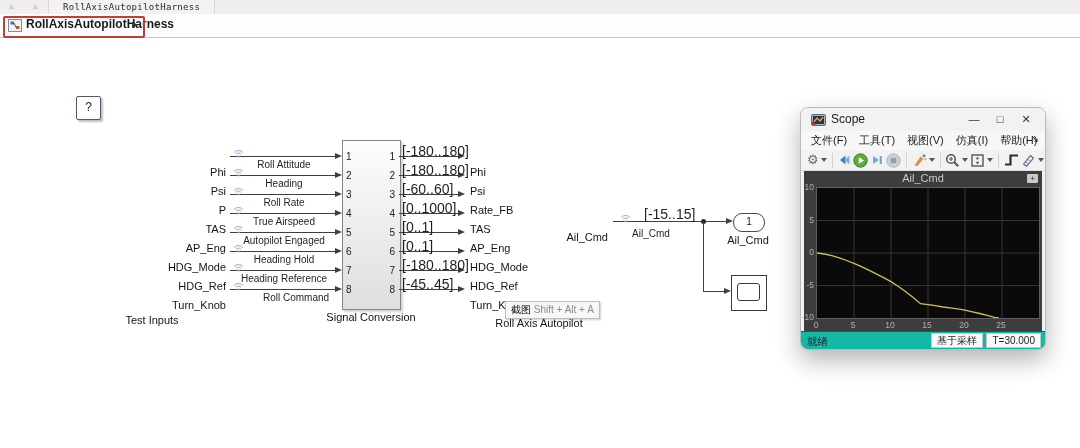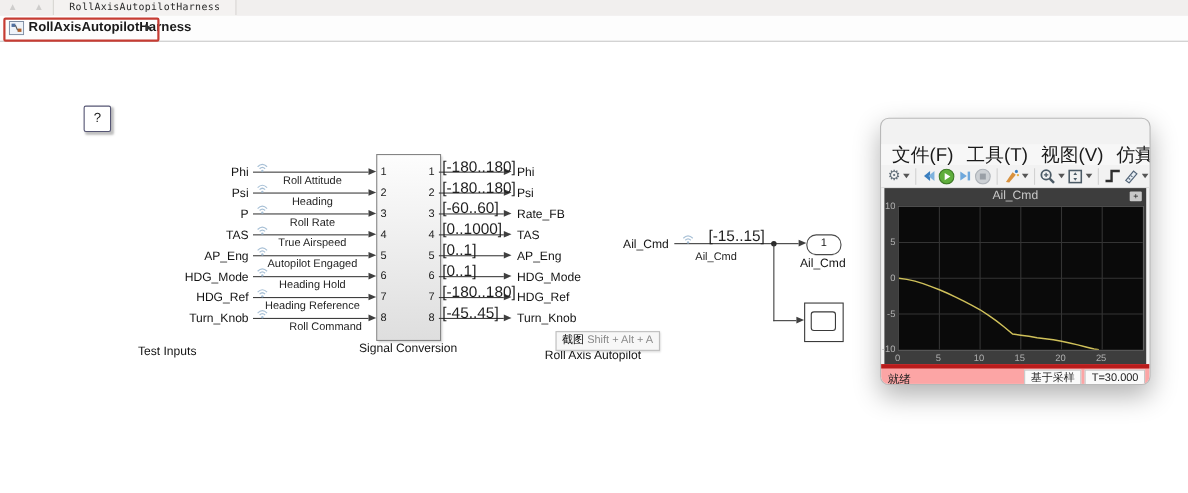--- a/index.html
+++ b/index.html
@@ -12,21 +12,21 @@
     font-family:"DejaVu Sans Mono",monospace;font-size:9px;line-height:14px;color:#2a2a2a;letter-spacing:.3px;background:#f4f2f1;}
   .breadcrumb-bar{position:absolute;left:0;top:14px;width:1080px;height:23px;background:#fdfdfd;border-bottom:1px solid #c9c9c9;}
   .bc-text{position:absolute;left:26px;top:3px;font-size:12px;color:#1a1a1a;font-weight:bold;}
   .bc-arrow{position:absolute;left:132px;top:6px;font-size:8px;color:#333;}
   .annotation{position:absolute;left:3px;top:2px;width:138px;height:18px;border:2px solid #c63c33;border-radius:2px;z-index:40;}
   
   .canvas{position:absolute;left:0;top:0;width:1080px;height:448px;}
   .blk{position:absolute;background:#fff;border:1px solid #848484;box-shadow:1.5px 1.5px 2px rgba(0,0,0,.18);}
   .blk-title{position:absolute;font-size:11px;color:#141414;white-space:nowrap;}
   .blk-caption{position:absolute;font-size:11px;color:#141414;white-space:nowrap;transform:translateX(-50%);}
-  .portlabel{position:absolute;font-size:11px;color:#141414;white-space:nowrap;}
+  .portlabel{position:absolute;font-size:11px;color:#141414;white-space:nowrap;margin-top:15px;}
   .portnum{position:absolute;font-size:10px;color:#222;}
   .wire{position:absolute;height:1.3px;background:#3f3f3f;}
   .vwire{position:absolute;width:1.3px;background:#3f3f3f;}
   .arrow{position:absolute;width:0;height:0;border-top:3.5px solid transparent;border-bottom:3.5px solid transparent;border-left:7px solid #3f3f3f;}
   .slabel{position:absolute;font-size:10px;color:#1f1f1f;white-space:nowrap;}
   .rlabel{position:absolute;font-size:14px;color:#1f1f1f;white-space:nowrap;}
   .badge{position:absolute;opacity:.85;}
   .corner{position:absolute;width:0;height:0;}
   .helpblk{position:absolute;left:76px;top:96px;width:23px;height:22px;background:#fff;border:1.5px solid #565674;border-radius:2px;
     box-shadow:2px 2px 2px rgba(0,0,0,.25);font-size:12px;color:#222;text-align:center;line-height:20px;}
@@ -36,35 +36,35 @@
   .tooltip .tk{color:#8a8a8a;}
   .branch-dot{position:absolute;width:5px;height:5px;border-radius:50%;background:#2b2b2b;}
   
   .scope-win{position:absolute;left:800px;top:107px;width:244px;height:241px;background:#f2f2f2;border:1px solid #b9b9b9;border-radius:8px;
     box-shadow:0 10px 24px rgba(0,0,0,.3);z-index:50;overflow:hidden;}
   .sc-titlebar{position:absolute;left:0;top:0;width:100%;height:23px;background:#f2f2f2;}
   .sc-title{position:absolute;left:30px;top:4px;font-size:12px;color:#1a1a1a;}
   .sc-controls{position:absolute;right:6px;top:0;height:23px;display:flex;}
   .sc-ctrl{width:26px;height:23px;text-align:center;line-height:23px;font-size:11px;color:#333;}
   .sc-menubar{position:absolute;left:0;top:23px;width:100%;height:19px;background:#f7f7f7;display:flex;align-items:center;padding-left:4px;box-sizing:border-box;}
-  .sc-menu{font-size:17px;color:#1a1a1a;padding:0 6px;white-space:nowrap;}
+  .sc-menu{font-size:11px;color:#1a1a1a;padding:0 6px;white-space:nowrap;}
   .dock-arrow{position:absolute;right:6px;top:25px;font-size:10px;color:#222;}
   .sc-toolbar{position:absolute;left:0;top:42px;width:100%;height:21px;background:#f2f2f2;border-bottom:1px solid #dcdcdc;
     display:flex;align-items:center;padding-left:5px;box-sizing:border-box;}
   .tbtn{display:flex;align-items:center;margin:0 1px;height:17px;}
   .dd{width:0;height:0;border-left:3px solid transparent;border-right:3px solid transparent;border-top:4px solid #555;margin-left:2px;}
   .tsep{width:1px;height:15px;background:#d2d2d2;margin:0 4px;}
   .gear-glyph{font-size:13px;color:#64707a;line-height:14px;}
   .sc-plot{position:absolute;left:3px;top:63px;width:238px;height:160px;background:#3d3d3d;}
   .plot-title{position:absolute;left:0;top:1px;width:100%;text-align:center;font-size:11px;color:#c9c9c9;}
   .plot-expand{position:absolute;right:4px;top:3px;width:11px;height:9px;background:#c9c9c9;border-radius:1px;font-size:8px;line-height:9px;text-align:center;color:#222;}
   .axes{position:absolute;left:12px;top:16px;width:222px;height:130px;background:#0a0a0a;border:1px solid #5e5e5e;box-sizing:content-box;}
   .ytick{position:absolute;font-size:8.5px;color:#b0b0b0;transform:translate(-100%,-50%);}
   .xtick{position:absolute;font-size:8.5px;color:#b0b0b0;transform:translateX(-50%);}
-  .sc-status{position:absolute;left:0;top:223px;width:100%;height:18px;background:#fca5a5;border-top:4px solid #b91c1c;box-sizing:border-box;}
+  .sc-status{position:absolute;left:0;top:223px;width:100%;height:18px;background:#14b8a6;border-top:1px solid #b91c1c;box-sizing:border-box;}
   .st-left{position:absolute;left:6px;top:3px;font-size:10.5px;color:#222;}
   .st-box{position:absolute;top:1px;height:13px;border:1px solid #c6c6c6;background:#fafafa;font-size:10px;color:#222;line-height:13px;padding:0 5px;}
 </style>
 </head>
 <body>
 
 <div class="canvas">
 
   <div class="tabbar">
     <span class="navicon" style="left:7px">▲</span>
@@ -234,20 +234,34 @@
     <div class="portnum" style="left: 375px; top: 284px; width: 20px; text-align: right;">8</div>
     <div class="portlabel" style="left: 470px; top: 284px;">Turn_Knob</div>
     <div class="badge" style="left: 620px; top: 210px; width: 11px; height: 11px;"><svg width="11" height="11" viewBox="0 0 11 11">
         <path d="M1.2 4.6 Q5.5 0.2 9.8 4.6" fill="none" stroke="#9ab6cf" stroke-width="1.1"></path>
         <path d="M3 6.4 Q5.5 3.9 8 6.4" fill="none" stroke="#9ab6cf" stroke-width="1.1"></path>
         <circle cx="5.5" cy="8.4" r="1.1" fill="#9ab6cf"></circle>
       </svg></div>
   </div>
 
 <div class="scope-win">
+  <div class="sc-titlebar">
+    <svg class="abs" style="left:10px;top:6px" width="15" height="12" viewBox="0 0 15 12">
+      <rect x="0.5" y="0.5" width="14" height="11" rx="1.5" fill="#27395257" stroke="#5b6b80"></rect>
+      <rect x="2" y="2" width="11" height="8" fill="#22344d"></rect>
+      <polyline points="3,8 6,4 9,7 12,3" fill="none" stroke="#e8a33d" stroke-width="1.4"></polyline>
+      <path d="M1 11 L5 11 L1 7 Z" fill="#c0392b"></path>
+    </svg>
+    <span class="sc-title">Scope</span>
+    <div class="sc-controls">
+        <div class="sc-ctrl" style="">—</div>
+        <div class="sc-ctrl" style="">□</div>
+        <div class="sc-ctrl" style="">✕</div>
+      </div>
+  </div>
   <div class="sc-menubar">
       <div class="sc-menu" style="">文件(F)</div>
       <div class="sc-menu" style="">工具(T)</div>
       <div class="sc-menu" style="">视图(V)</div>
       <div class="sc-menu" style="">仿真(I)</div>
       <div class="sc-menu" style="">帮助(H)</div>
     </div>
   <span class="dock-arrow">↘</span>
   <div class="sc-toolbar">
       <div class="tbtn" style="">

